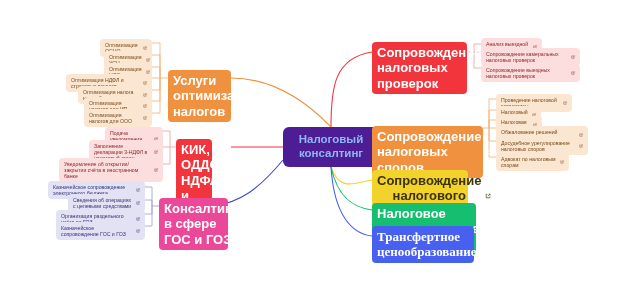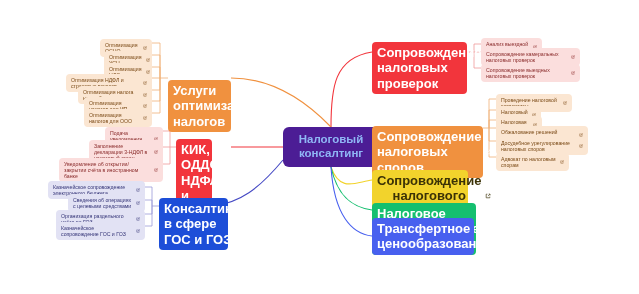--- a/index.html
+++ b/index.html
@@ -94,21 +94,21 @@
       <path d="M489,128 L496,128"></path>
       <path d="M489,128 L489,141 L496,141"></path>
       <path d="M489,128 L489,157 L496,157"></path>
     </g>
   </svg>
 
   <div class="node" id="center">
     <span class="lbl">Налоговый консалтинг</span>
   </div>
 
-  <div class="node main" style="left:168px;top:80px;width:63px;background:#f0913f;">
+  <div class="node main" style="left:168px;top:70px;width:63px;background:#f0913f;">
     <span class="lbl">Услуги оптимизации налогов</span>
     <span class="ext">
         <svg viewBox="0 0 10 10" fill="none" stroke="currentColor" stroke-width="1.3">
           <path d="M4 2H2v6h6V6"></path>
           <path d="M6.2 1.8H8.4V4"></path>
           <path d="M8.3 1.9L5 5.2"></path>
         </svg>
       </span>
   </div>
   <div class="node leaf" style="left:100px;top:39px;width:52px;background:#fbe6d2;color:#7a4a16;">
@@ -216,21 +216,21 @@
     <span class="lbl">Уведомление об открытии/закрытии счёта в иностранном банке</span>
     <span class="ext">
         <svg viewBox="0 0 10 10" fill="none" stroke="currentColor" stroke-width="1.4">
           <path d="M4 2H2v6h6V6"></path>
           <path d="M6.2 1.8H8.4V4"></path>
           <path d="M8.3 1.9L5 5.2"></path>
         </svg>
       </span>
   </div>
 
-  <div class="node main" style="left:159px;top:198px;width:69px;background:#1d4ed8;">
+  <div class="node main" style="left:159px;top:198px;width:69px;background:#ec4899;">
     <span class="lbl">Консалтинг в сфере ГОС и ГОЗ</span>
     <span class="ext">
         <svg viewBox="0 0 10 10" fill="none" stroke="currentColor" stroke-width="1.3">
           <path d="M4 2H2v6h6V6"></path>
           <path d="M6.2 1.8H8.4V4"></path>
           <path d="M8.3 1.9L5 5.2"></path>
         </svg>
       </span>
   </div>
   <div class="node leaf" style="left:48px;top:181px;width:97px;background:#e2e2f4;color:#343477;">
@@ -401,21 +401,21 @@
     <span class="lbl">Налоговое сопровождение сделок</span>
     <span class="ext">
         <svg viewBox="0 0 10 10" fill="none" stroke="currentColor" stroke-width="1.3">
           <path d="M4 2H2v6h6V6"></path>
           <path d="M6.2 1.8H8.4V4"></path>
           <path d="M8.3 1.9L5 5.2"></path>
         </svg>
       </span>
   </div>
 
-  <div class="node main" style="left:372px;top:218px;width:102px;background:#4860ef;">
+  <div class="node main" style="left:372px;top:226px;width:102px;background:#4860ef;font-family:Liberation Serif, serif;">
     <span class="lbl">Трансфертное ценообразование</span>
     <span class="ext">
         <svg viewBox="0 0 10 10" fill="none" stroke="currentColor" stroke-width="1.3">
           <path d="M4 2H2v6h6V6"></path>
           <path d="M6.2 1.8H8.4V4"></path>
           <path d="M8.3 1.9L5 5.2"></path>
         </svg>
       </span>
   </div>
 

